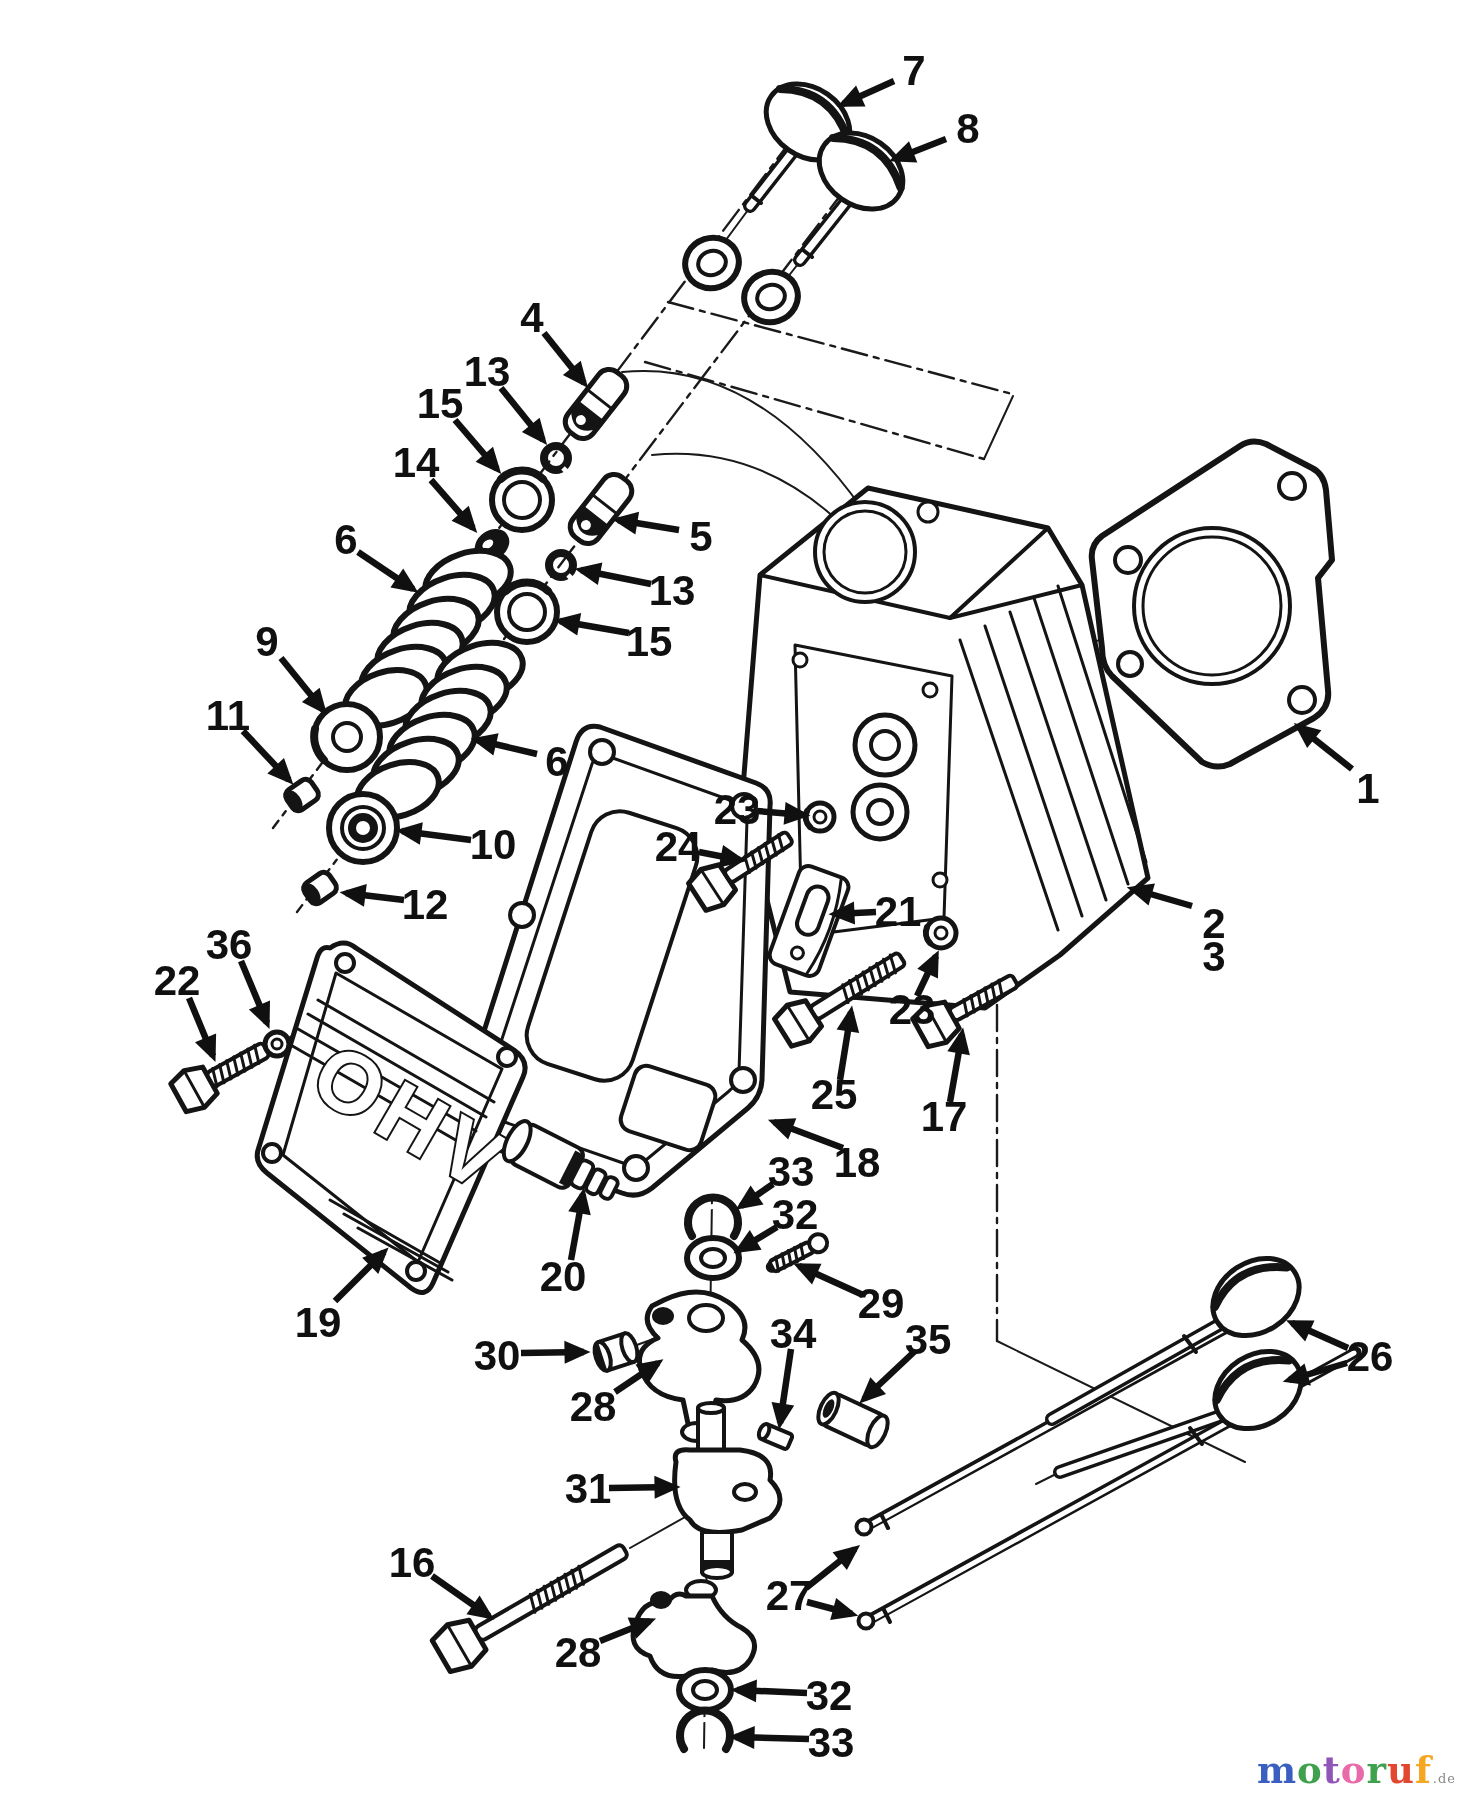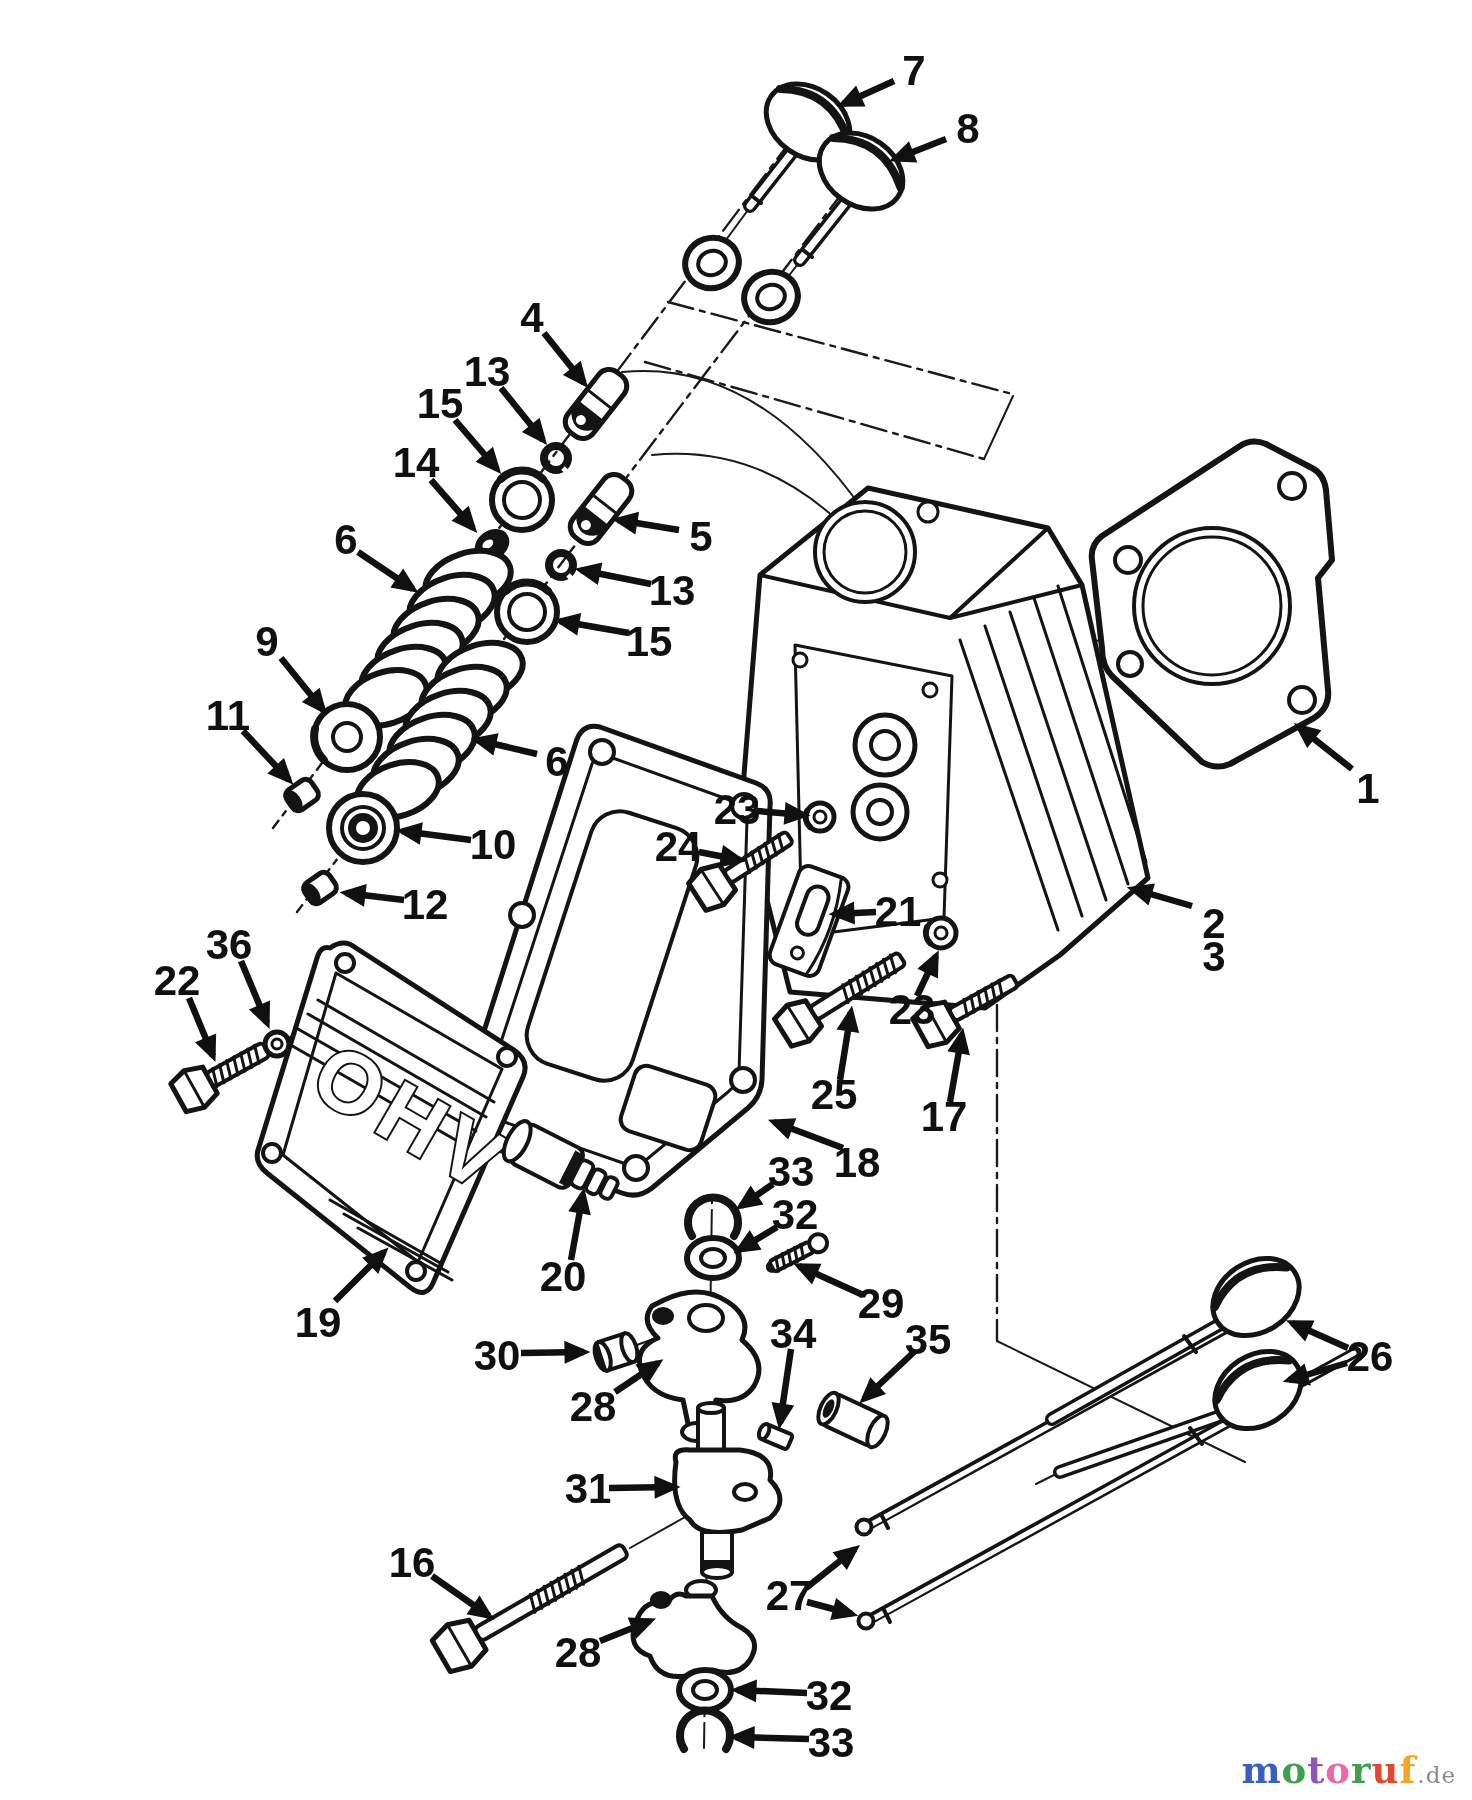--- a/index.html
+++ b/index.html
@@ -22,21 +22,21 @@
   .ohv{font-family:"Liberation Sans",sans-serif;font-weight:700;font-size:86px;
        letter-spacing:8px;fill:#fff;stroke:#141414;stroke-width:4;paint-order:stroke;}
   .rod{stroke:#141414;stroke-width:11;stroke-linecap:round;}
   .rodcore{stroke:#fff;stroke-width:5;stroke-linecap:round;}
   .stem{stroke:#141414;stroke-width:14;stroke-linecap:round;}
   .stemcore{stroke:#fff;stroke-width:7;stroke-linecap:round;}
   
   .watermark{position:absolute;right:16px;bottom:8px;
              font-family:"DejaVu Serif",serif;font-weight:700;font-size:37px;
              letter-spacing:1px;user-select:none;}
-  .watermark .suffix{font-size:23px;font-weight:400;margin-left:1px;}
+  .watermark .suffix{font-size:13px;font-weight:400;margin-left:1px;}
 </style>
 </head>
 <body>
 
 <div class="stage">
 <svg viewBox="0 0 1472 1800" width="1472" height="1800">
   <defs>
     <marker id="ah" viewBox="0 0 10 10" refX="7.5" refY="5" markerWidth="4.6" markerHeight="4" orient="auto-start-reverse">
       <path d="M0 0.6 L10 5 L0 9.4 Z" fill="#101010"></path>
     </marker>

